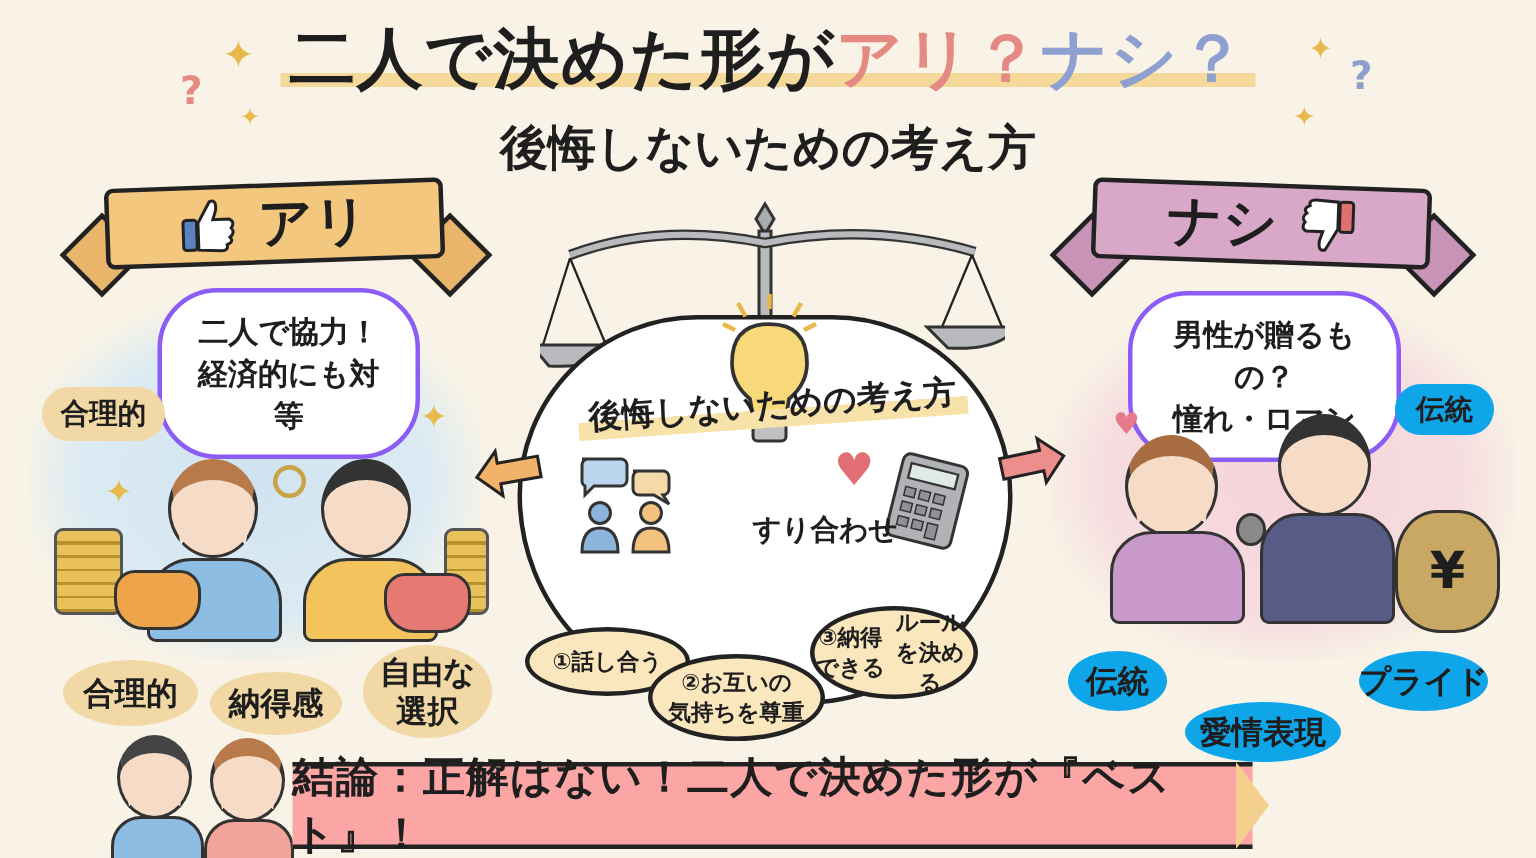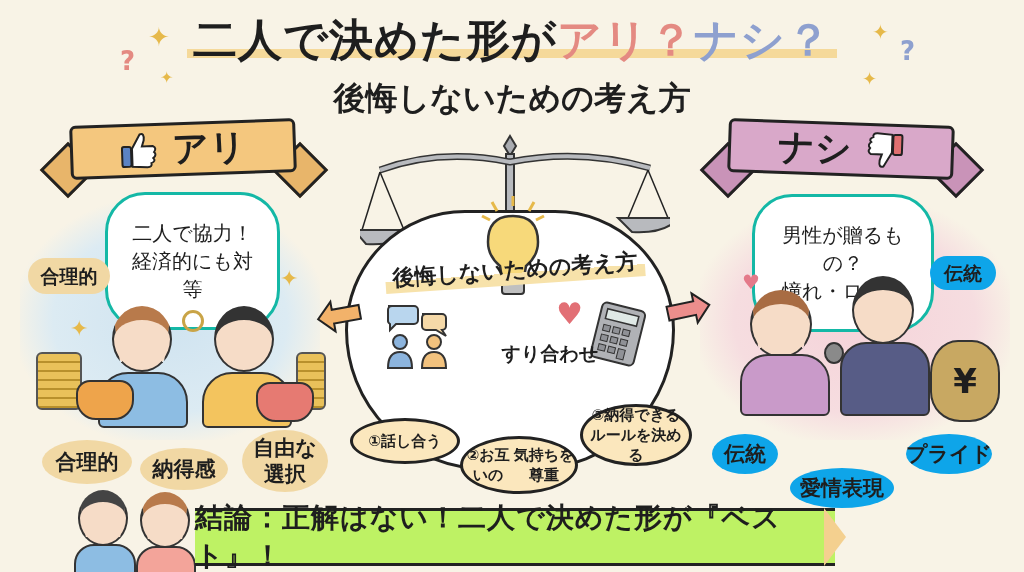--- a/index.html
+++ b/index.html
@@ -35,23 +35,23 @@
     font-size: 36px; font-weight: bold;
   }
   .banner-ari { left: 70px; top: 122px; width: 226px; background: #f4c77e; transform: rotate(-2deg); }
   .banner-nashi { left: 728px; top: 122px; width: 226px; background: #d9a8c9; transform: rotate(2deg); }
   .tail { width: 40px; height: 40px; border: 3px solid #222; }
   .tail-ari { background: #e8b56a; }
   .tail-nashi { background: #c993b8; }
 
   
   .cloud {
-    background: #fff; border: 3px solid #14b8a6; border-radius: 40px;
-    text-align: center; font-weight: normal; font-size: 20px; line-height: 28px;
-    padding: 24px 18px;
+    background: #fff; border: 3px solid #8b5cf6; border-radius: 40px;
+    text-align: center; font-weight: bold; font-size: 20px; line-height: 28px;
+    padding: 12px 18px;
   }
   .pill {
     border-radius: 50%; text-align: center; font-weight: bold;
     display: flex; align-items: center; justify-content: center;
     font-size: 21px; line-height: 26px;
   }
   .pill-y { background: #f1d8a4; }
   .pill-p { background: #0ea5e9; }
 
   .zone-left {
@@ -79,21 +79,21 @@
   }
   .center-body .em { font-size: 22px; background: linear-gradient(transparent 55%, #f7e2aa 55%); }
   .step {
     background: #fbe7bd; border: 3px solid #222; border-radius: 50%;
     text-align: center; font-weight: bold; font-size: 15px; line-height: 20px;
     display: flex; align-items: center; justify-content: center;
   }
 
   .conclusion {
     left: 195px; top: 508px; width: 640px; height: 58px;
-    background: #bef264; border-top: 3px solid #222; border-bottom: 3px solid #222;
+    background: #fca5a5; border-top: 3px solid #222; border-bottom: 3px solid #222;
     display: flex; align-items: center; justify-content: center;
     font-size: 28px; font-weight: bold; letter-spacing: 1px;
   }
   .arrow { font-size: 56px; font-weight: bold; line-height: 1; }
   .figure { border-radius: 50%; }
 </style>
 </head>
 <body>
 
 <div class="abs title">
@@ -235,25 +235,25 @@
   </g>
 </svg>
 
 <div class="abs center-body">
   <div>すり合わせ</div>
 </div>
 
 <div class="abs step" style="left:350px;top:418px;width:110px;height:46px;">
   <span>①話し合う</span>
 </div>
-<div class="abs step" style="left:460px;top:436px;width:118px;height:58px;">
+<div class="abs step" style="left:432px;top:436px;width:118px;height:58px;flex-direction:column;text-align:right;">
   <span>②お互いの</span>
   <span>気持ちを尊重</span>
 </div>
-<div class="abs step" style="left:580px;top:404px;width:112px;height:62px;flex-direction:column;">
+<div class="abs step" style="left:540px;top:404px;width:112px;height:62px;flex-direction:row;">
   <span>③納得できる</span>
   <span>ルールを決める</span>
 </div>
 
 <span class="abs arrow" style="left:316px;top:286px;color:#f2b26a;transform:rotate(-10deg);-webkit-text-stroke:2px #222;">⬅</span>
 <span class="abs arrow" style="left:664px;top:280px;color:#ec8e8c;transform:rotate(-12deg);-webkit-text-stroke:2px #222;">➡</span>
 
 <div class="abs" style="left:74px;top:486px;width:120px;height:86px;">
   <div class="abs figure" style="left:4px;top:4px;width:50px;height:56px;background:#f6dcc7;border:2px solid #333;border-top:12px solid #444;"></div>
   <div class="abs" style="left:0;top:58px;width:62px;height:32px;background:#8dbde3;border:2px solid #333;border-radius:20px 20px 0 0;"></div>

